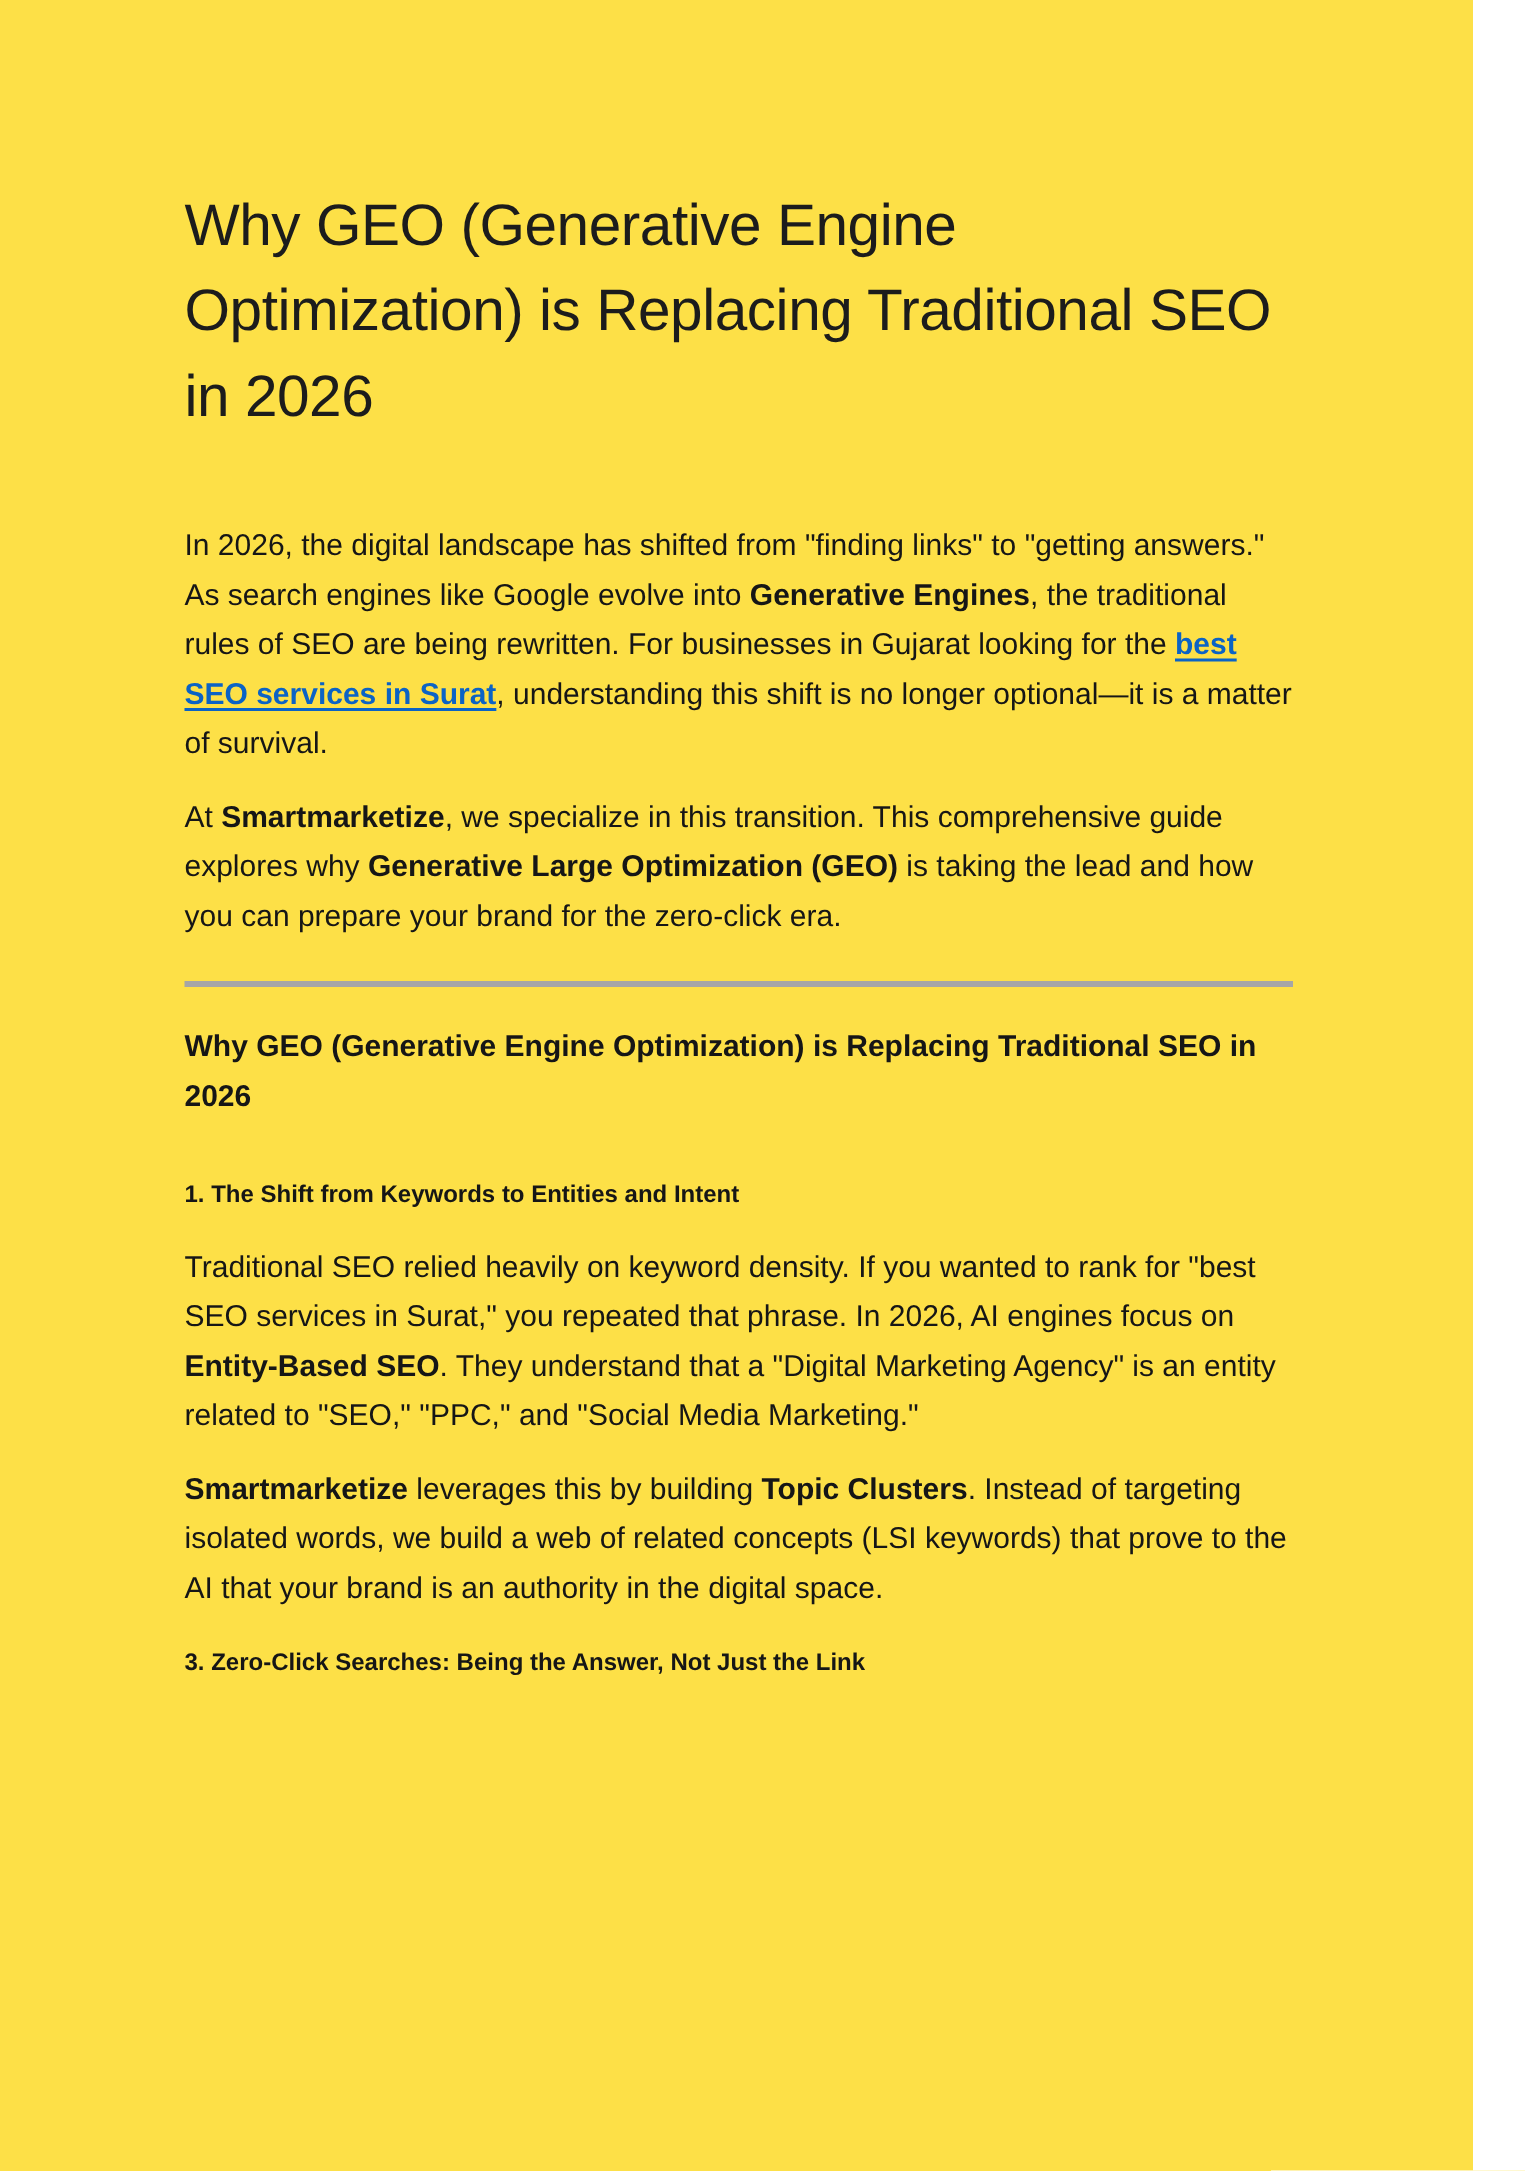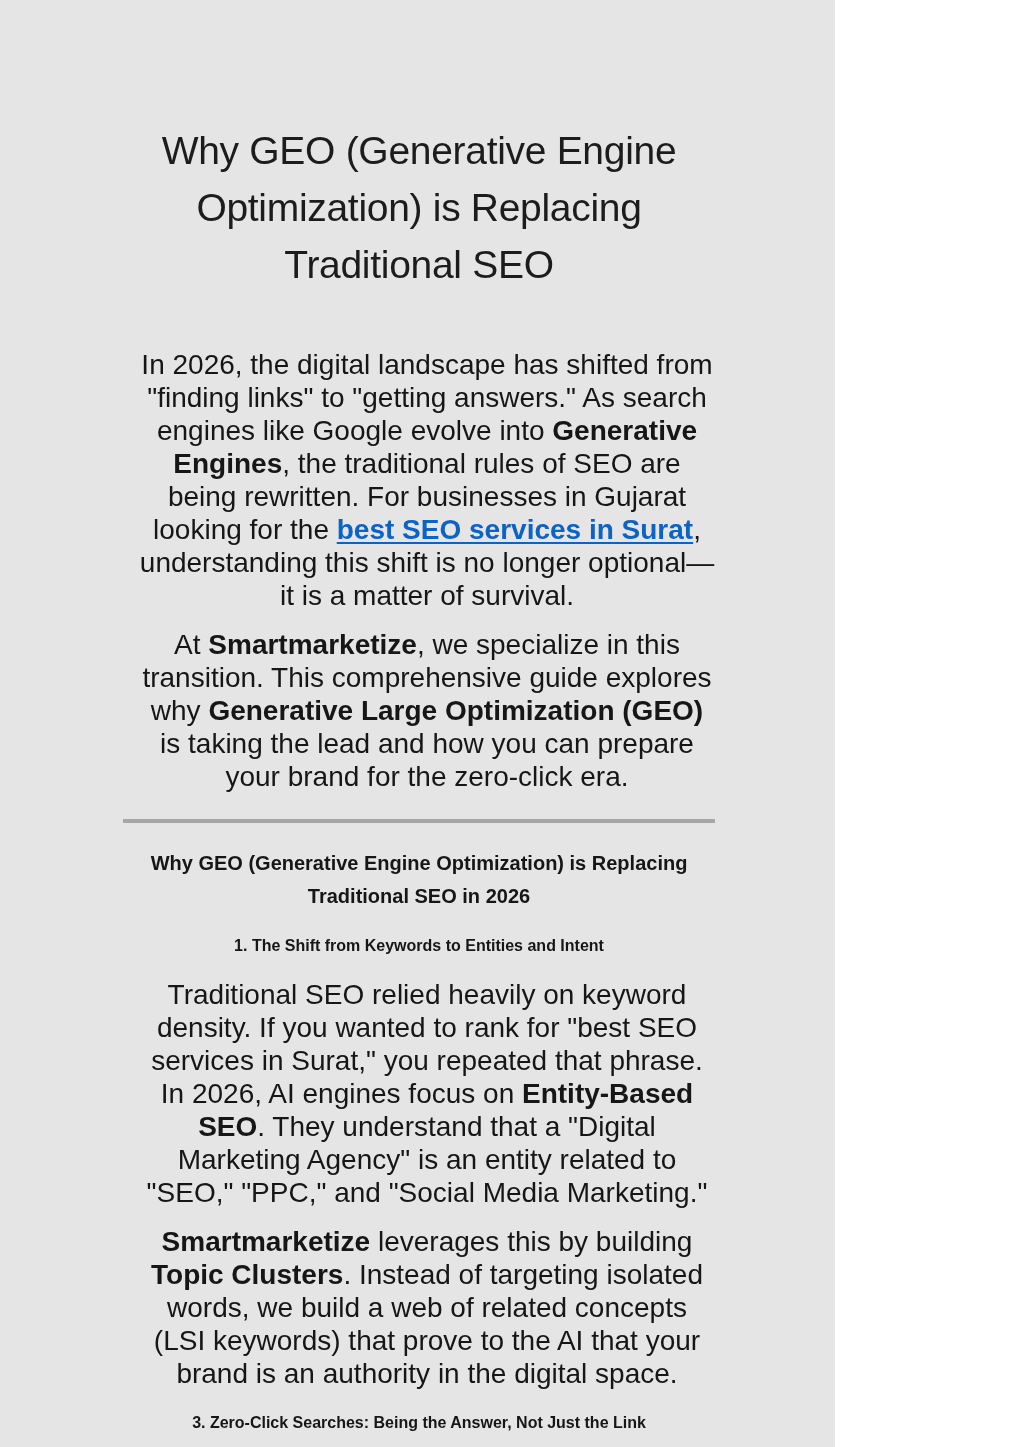--- a/index.html
+++ b/index.html
@@ -9,39 +9,38 @@
   }
   body {
     width: 1023px;
     height: 1447px;
     font-family: "Liberation Sans", sans-serif;
     color: #161616;
     overflow: hidden;
   }
   .page {
     box-sizing: border-box;
-    width: 835px;
+    width: 982px;
     height: 1447px;
     padding: 122px 120px 0 123px;
-    background: #e5e5e5;
-    text-align: center;
+    background: #fde047;
   }
   h1.doc-title {
     font-size: 39px;
     font-weight: 300;
     line-height: 57px;
     letter-spacing: -0.3px;
     margin: 0 0 55px 0;
     color: #1c1c1c;
   }
   h1.doc-title .title-line { display: block; }
   p.body-para {
-    font-size: 28px;
+    font-size: 20px;
     line-height: 33px;
-    margin: 0 0 16px 16px;
+    margin: 0 0 16px 0;
     color: #161616;
   }
   .bold { font-weight: bold; }
   a.doc-link {
     color: #0B63C5;
     font-weight: bold;
     text-decoration: underline;
     text-decoration-thickness: 2px;
     text-underline-offset: 3px;
     cursor: pointer;
@@ -49,39 +48,40 @@
   .rule {
     border: none;
     height: 4px;
     background: #A6A6A6;
     margin: 26px 0 0 0;
   }
   .section-heading {
     font-size: 20px;
     font-weight: bold;
     line-height: 33px;
-    margin: 24px 0 16px 0;
+    margin: 24px 0 32px 0;
     color: #161616;
   }
   .sub-heading {
     font-size: 16px;
     font-weight: bold;
     line-height: 33px;
     margin: 0 0 16px 0;
     color: #161616;
   }
 </style>
 </head>
 <body>
 
 <div class="page">
 
   <h1 class="doc-title">
     <span class="title-line">Why GEO (Generative Engine</span>
     <span class="title-line">Optimization) is Replacing Traditional SEO</span>
+    <span class="title-line">in 2026</span>
   </h1>
 
   <p class="body-para">
     <span>In 2026, the digital landscape has shifted from "finding links" to "getting answers." As search engines like Google evolve into </span><span class="bold">Generative Engines</span><span>, the traditional rules of SEO are being rewritten. For businesses in Gujarat looking for the </span><a class="doc-link">best SEO services in Surat</a><span>, understanding this shift is no longer optional—it is a matter of survival.</span>
   </p>
 
   <p class="body-para">
     <span>At </span><span class="bold">Smartmarketize</span><span>, we specialize in this transition. This comprehensive guide explores why </span><span class="bold">Generative Large Optimization (GEO)</span><span> is taking the lead and how you can prepare your brand for the zero-click era.</span>
   </p>
 

